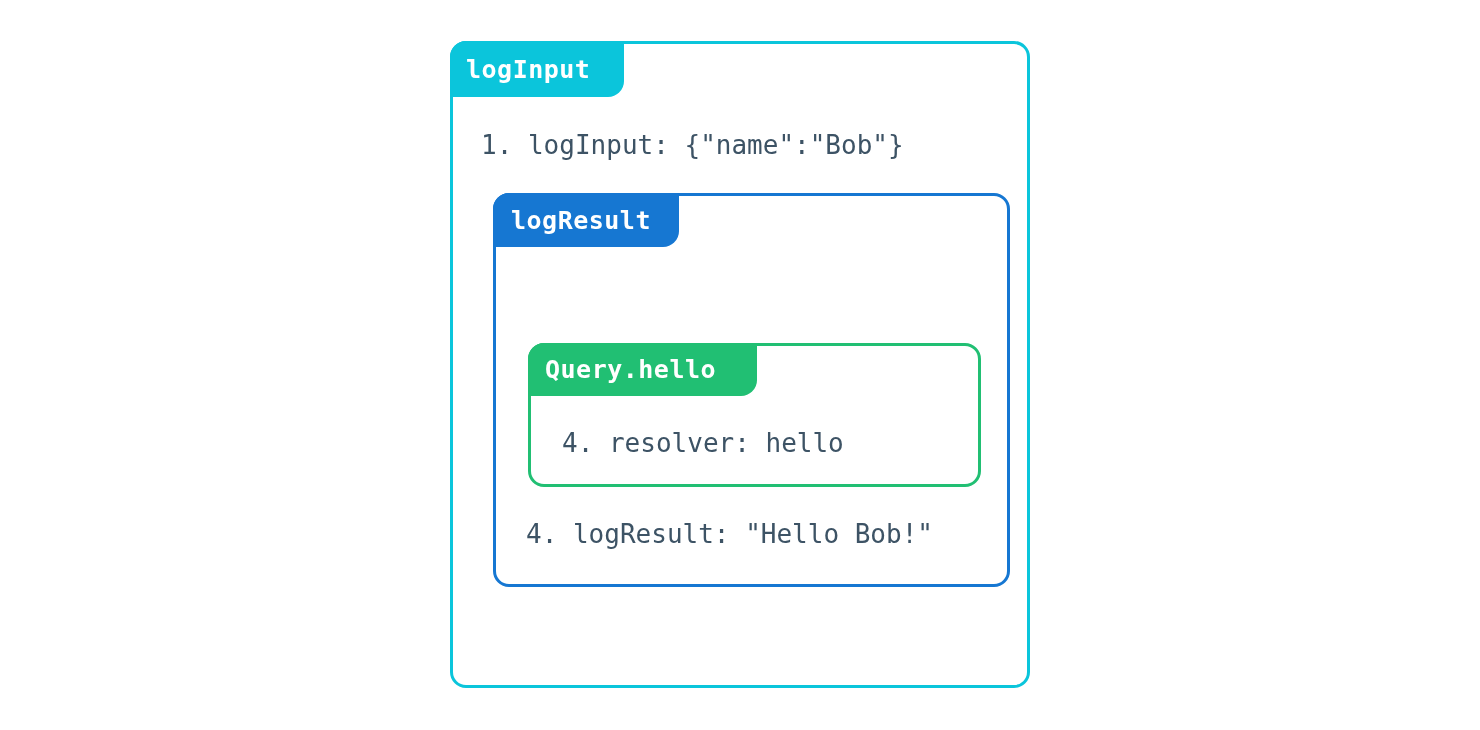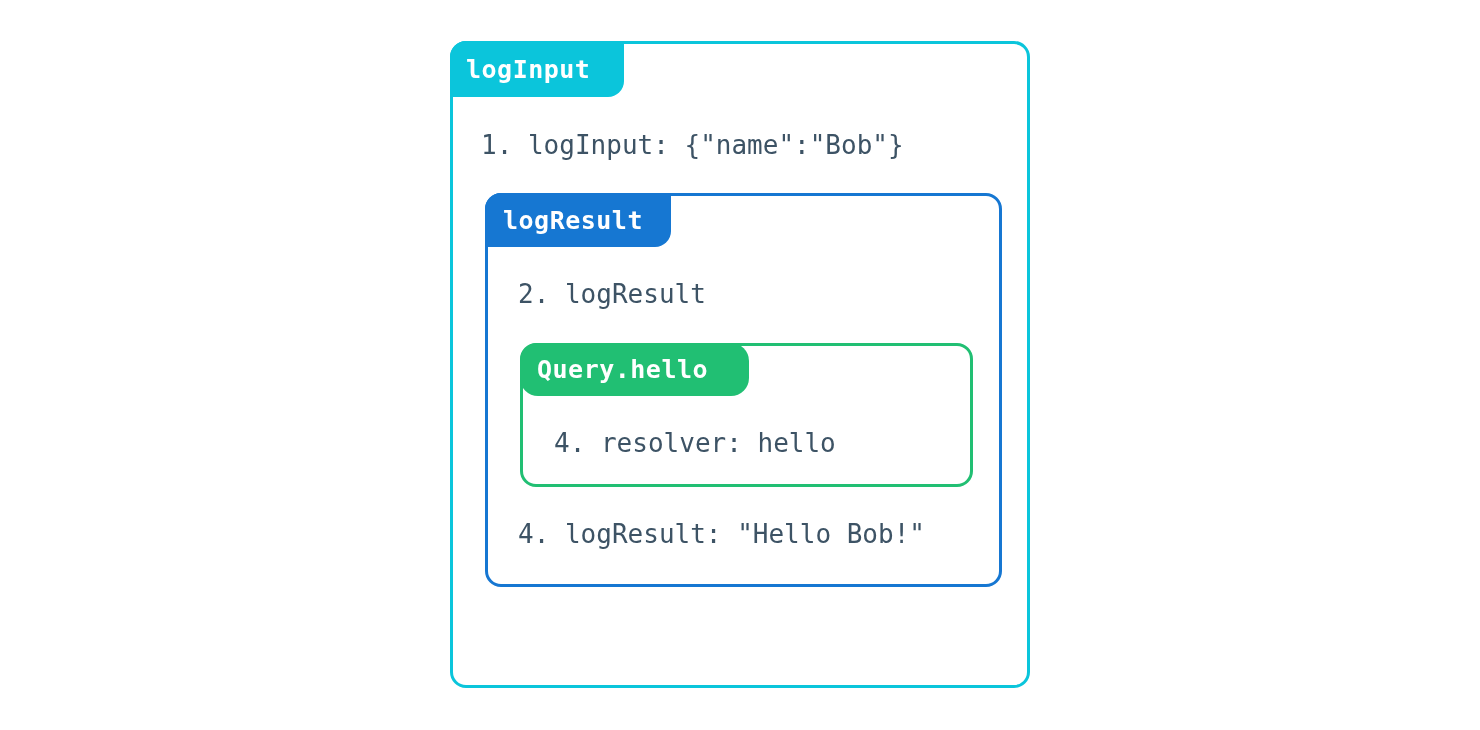--- a/index.html
+++ b/index.html
@@ -75,21 +75,21 @@
     font-size: 26px;
   }
   #line-5 {
     left: 28px;
     top: 578px;
     font-size: 26px;
   }
 
   
   #box-logresult {
-    left: 32px;
+    left: 40px;
     top: 149px;
     width: 517px;
     height: 394px;
     border-color: #1677d2;
     padding-left: 21px;
   }
   #tab-logresult {
     background: #1677d2;
     width: 186px;
     height: 54px;
@@ -114,21 +114,20 @@
     width: 453px;
     height: 144px;
     border-color: #21bf73;
   }
   #tab-queryhello {
     background: #21bf73;
     width: 229px;
     height: 53px;
     padding-left: 17px;
     font-size: 25px;
-    border-radius: 18px;
   }
   #line-3 {
     left: 31px;
     top: 82px;
     font-size: 26px;
   }
 </style>
 </head>
 <body>
 
@@ -137,21 +136,20 @@
   <div class="trace-box" id="box-loginput">
 
     <div class="trace-tab" id="tab-loginput">logInput</div>
 
     <div class="trace-line" id="line-1">1. logInput: {"name":"Bob"}</div>
 
     <div class="trace-box" id="box-logresult">
 
       <div class="trace-tab" id="tab-logresult">logResult</div>
 
-      <div class="trace-line" id="line-2">2. logResult</div>
 
       <div class="trace-box" id="box-queryhello">
 
         <div class="trace-tab" id="tab-queryhello">Query.hello</div>
 
         <div class="trace-line" id="line-3">4. resolver: hello</div>
       </div>
 
       <div class="trace-line" id="line-4">4. logResult: "Hello Bob!"</div>
     </div>

